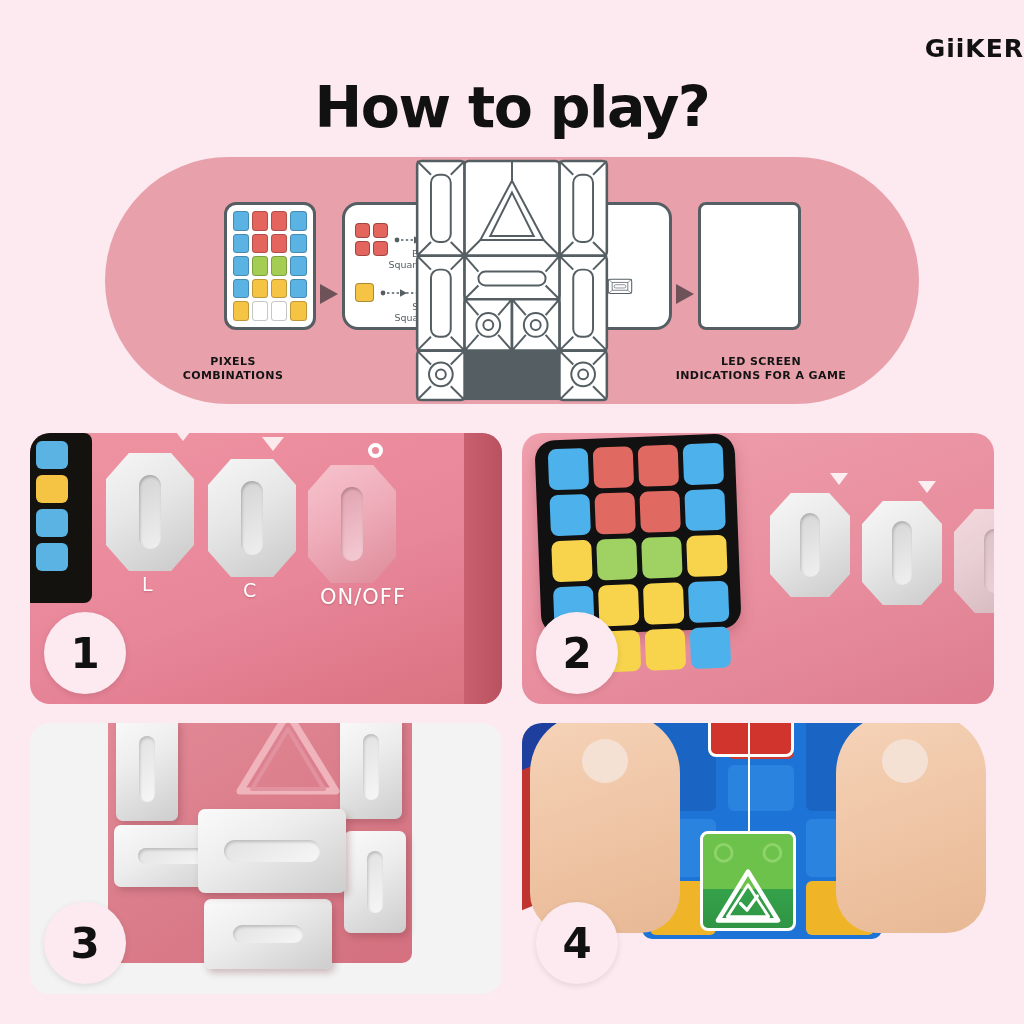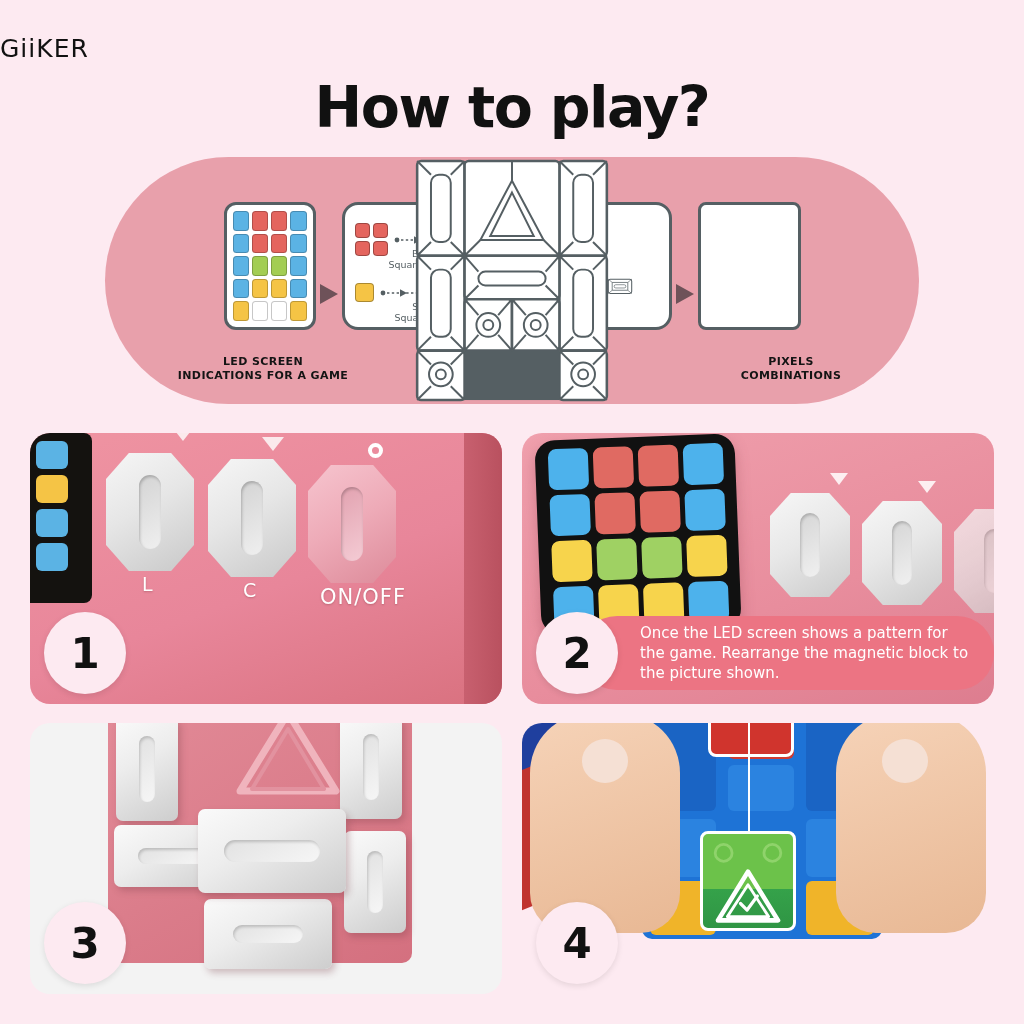--- a/index.html
+++ b/index.html
@@ -7,22 +7,22 @@
   body {
     background:#fdeaf1;
     font-family:"Liberation Sans", sans-serif;
     position:relative;
     overflow:hidden;
   }
 
   
   .logo {
     position:absolute; top:34px; left:0; width:100%;
-    text-align:left;
-    font-size:25px; font-weight:normal; letter-spacing:1px;
+    text-align:right;
+    font-size:25px; font-weight:bold; letter-spacing:1px;
     color:#111;
     font-family:"DejaVu Sans", sans-serif;
   }
   .title {
     position:absolute; top:74px; left:0; width:100%;
     text-align:center;
     font-size:57px; font-weight:bold; letter-spacing:-1.5px;
     color:#111;
     font-family:"DejaVu Sans", sans-serif;
   }
@@ -543,27 +543,27 @@
             <line x1="98" y1="98" x2="91" y2="105"></line>
           <line x1="74" y1="123" x2="81" y2="116"></line>
             <line x1="98" y1="123" x2="91" y2="116"></line>
         </g>
       </svg>
     </div>
   </div>
 </div>
 
 <div class="caps">
+  <div class="cap c-px">
+    <span>PIXELS</span><br>
+    <span>COMBINATIONS</span>
+  </div>
   <div class="cap c-led">
     <span>LED SCREEN</span><br>
     <span>INDICATIONS FOR A GAME</span>
-  </div>
-  <div class="cap c-px">
-    <span>PIXELS</span><br>
-    <span>COMBINATIONS</span>
   </div>
 </div>
 
 <div class="card s1">
   <div class="photo p1">
     <div class="darkpanel"></div>
     <div class="tile" style="top:8px;background:#5bb3e4"></div>
     <div class="tile" style="top:42px;background:#f5c445"></div>
     <div class="tile" style="top:76px;background:#5bb3e4"></div>
     <div class="tile" style="top:110px;background:#5bb3e4"></div>
@@ -622,23 +622,20 @@
         <span class="slot"></span>
       </div>
     <div class="btn" style="left:340px;top:68px">
         <span class="slot"></span>
       </div>
     <div class="btn faded" style="left:432px;top:76px">
         <span class="slot"></span>
       </div>
   </div>
   <div class="badge">2</div>
-  <div class="pill">
-      <span class="ptxt"><span>Once the LED screen shows a pattern for the game. Rearrange the magnetic block to the picture shown.</span></span>
-    </div>
 </div>
 
 <div class="card s3">
   <div class="photo p3">
     <div class="board">
       <svg class="pinktri" viewBox="0 0 112 90">
         <path d="M56 6 L104 84 L8 84 Z" fill="none" stroke="#f0b4bd" stroke-width="7" stroke-linejoin="round"></path>
         <path d="M56 22 L92 82 L20 82 Z" fill="none" stroke="#e2929f" stroke-width="4" stroke-linejoin="round"></path>
       </svg>
       <div class="blk" style="left:8px;top:4px;width:62px;height:104px">

